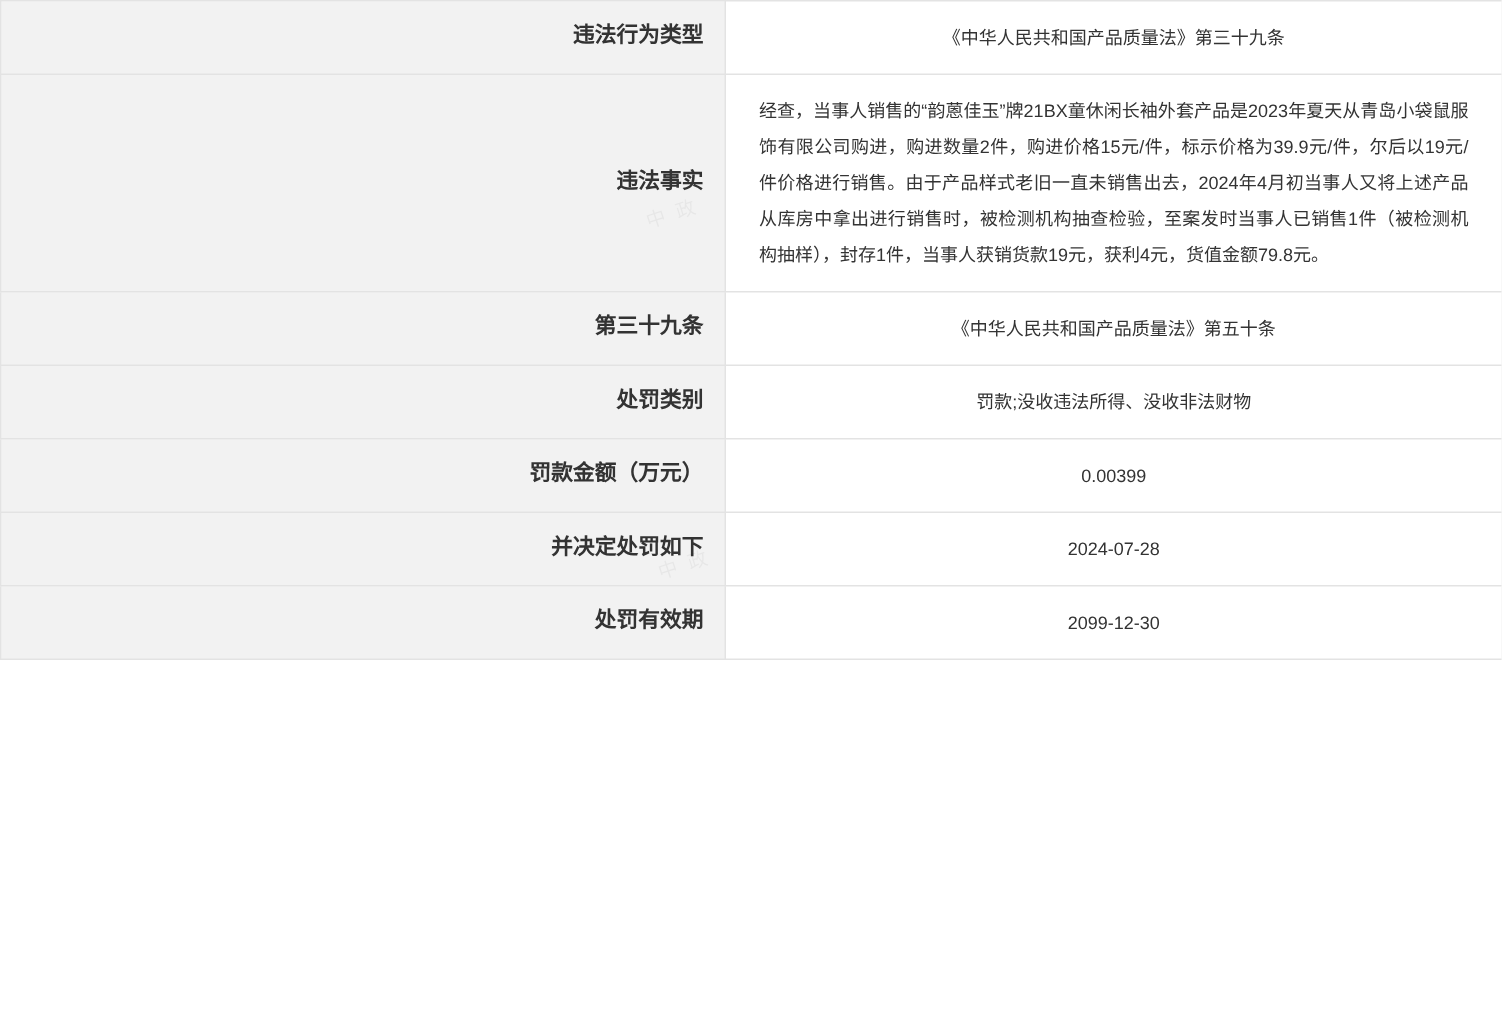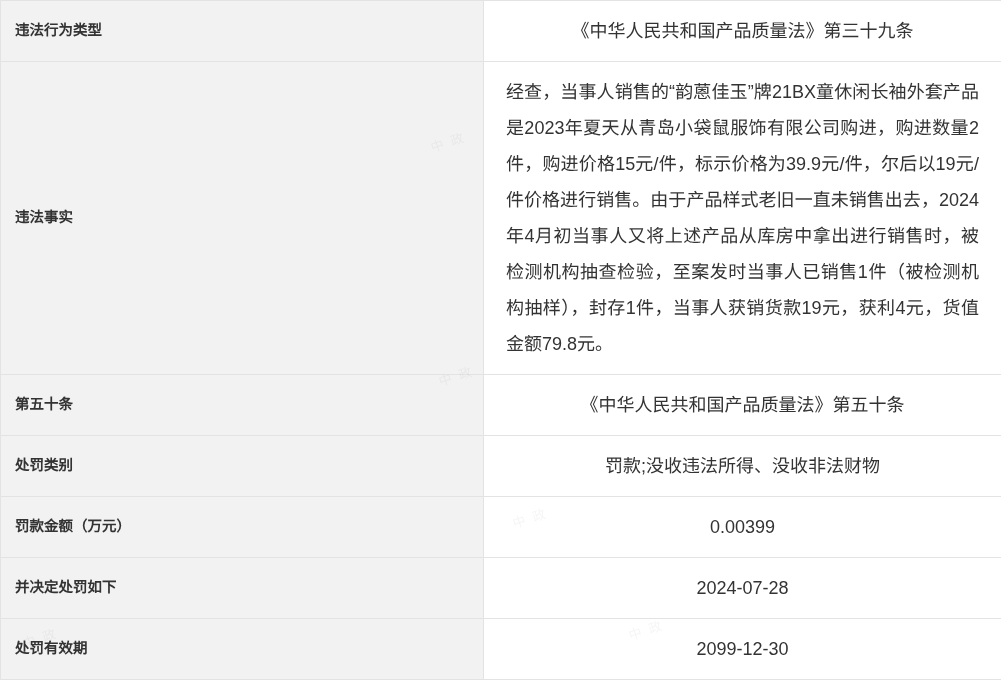--- a/index.html
+++ b/index.html
@@ -22,32 +22,32 @@
     background: #ffffff;
   }
   .doc-table td {
     border: 1px solid #e3e3e3;
     vertical-align: middle;
     box-sizing: border-box;
   }
   td.label-cell {
     width: 483px;
     background: #f2f2f2;
-    text-align: left;
+    text-align: right;
     font-weight: bold;
     color: #333333;
     font-size: 14.5px;
     padding: 12px 14px;
     line-height: 1.6;
   }
   td.value-cell {
     width: 518px;
     background: #ffffff;
     color: #333333;
-    font-size: 18px;
+    font-size: 12px;
     padding: 12px 22px;
     line-height: 2.0;
   }
   td.value-cell.center {
     text-align: center;
   }
   td.value-cell.justify {
     text-align: justify;
     text-align-last: left;
   }
@@ -86,21 +86,21 @@
     <tbody>
       <tr>
         <td class="label-cell">违法行为类型</td>
         <td class="value-cell center">《中华人民共和国产品质量法》第三十九条</td>
       </tr>
       <tr>
         <td class="label-cell">违法事实</td>
         <td class="value-cell justify">经查，当事人销售的“韵蒽佳玉”牌21BX童休闲长袖外套产品是2023年夏天从青岛小袋鼠服饰有限公司购进，购进数量2件，购进价格15元/件，标示价格为39.9元/件，尔后以19元/件价格进行销售。由于产品样式老旧一直未销售出去，2024年4月初当事人又将上述产品从库房中拿出进行销售时，被检测机构抽查检验，至案发时当事人已销售1件（被检测机构抽样），封存1件，当事人获销货款19元，获利4元，货值金额79.8元。</td>
       </tr>
       <tr>
-        <td class="label-cell">第五十条</td>
+        <td class="label-cell">第三十九条</td>
         <td class="value-cell center">《中华人民共和国产品质量法》第五十条</td>
       </tr>
       <tr>
         <td class="label-cell">处罚类别</td>
         <td class="value-cell center">罚款;没收违法所得、没收非法财物</td>
       </tr>
       <tr>
         <td class="label-cell">罚款金额（万元）</td>
         <td class="value-cell center">0.00399</td>
       </tr>

